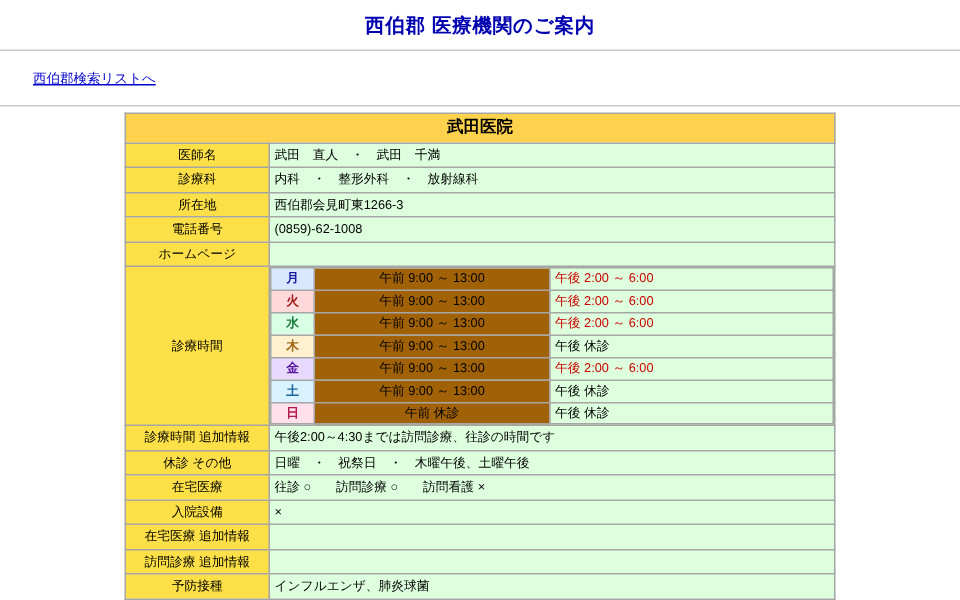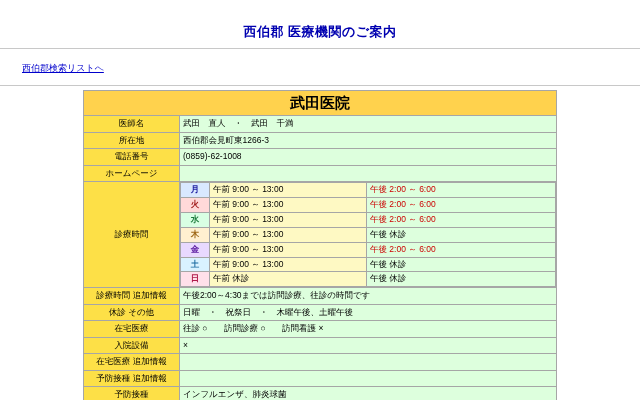--- a/index.html
+++ b/index.html
@@ -11,21 +11,21 @@
   body {
     width: 640px;
     height: 400px;
     overflow: hidden;
   }
   .page-title {
     text-align: center;
     color: #0000b0;
     font-weight: bold;
     font-size: 13px;
-    padding: 23px 0 7px 0;
+    padding: 8px 0 7px 0;
     letter-spacing: 0.5px;
   }
   .rule {
     border: none;
     border-top: 1px solid #c8c8c8;
     margin: 0 0 6px 0;
   }
   .backlink-wrap {
     padding: 2px 0 6px 22px;
   }
@@ -52,21 +52,21 @@
   table.main td, table.main th {
     border: 1px solid #a6a6a6;
     padding: 2px 3px;
     vertical-align: middle;
     line-height: 1.35;
   }
   .clinic-name {
     background: #ffd24d;
     text-align: center;
     font-weight: bold;
-    font-size: 15px;
+    font-size: 11px;
     color: #000000;
     padding: 4px 0;
   }
   .update-cell {
     background: #ffffaa;
     text-align: center;
     font-size: 8.5px;
     color: #000000;
     font-weight: bold;
     padding: 3px 0;
@@ -99,23 +99,24 @@
     font-weight: bold;
   }
   .d-mon { background: #d9e8ff; color: #1a1aa0; }
   .d-tue { background: #ffd9d9; color: #a01a1a; }
   .d-wed { background: #d9ffe4; color: #1a7a3a; }
   .d-thu { background: #fff0d0; color: #a06a1a; }
   .d-fri { background: #e8d9ff; color: #5a1aa0; }
   .d-sat { background: #d9f2ff; color: #1a6aa0; }
   .d-sun { background: #ffe0ea; color: #b01a4a; }
   td.am {
-    background: #fef9c3;
+    background: #a16207;
     width: 150px;
     color: #000000;
+    text-align: center;
   }
   td.pm {
     background: #ddffdd;
     color: #cc0000;
   }
   td.pm.closed {
     color: #000000;
   }
   .sched-holder {
     padding: 0 !important;
@@ -140,20 +141,24 @@
       <col style="width:96px">
       <col>
     </colgroup>
     <tbody>
       <tr>
         <td class="clinic-name" colspan="2">武田医院</td>
       </tr>
       <tr>
         <td class="lbl">医師名</td>
         <td class="val">武田　直人　・　武田　千満</td>
+      </tr>
+      <tr>
+        <td class="lbl">診療科</td>
+        <td class="val">内科　・　整形外科　・　放射線科</td>
       </tr>
       <tr>
         <td class="lbl">所在地</td>
         <td class="val">西伯郡会見町東1266-3</td>
       </tr>
       <tr>
         <td class="lbl">電話番号</td>
         <td class="val">(0859)-62-1008</td>
       </tr>
       <tr>
@@ -224,21 +229,21 @@
       </tr>
       <tr>
         <td class="lbl">入院設備</td>
         <td class="val">×</td>
       </tr>
       <tr>
         <td class="lbl">在宅医療 追加情報</td>
         <td class="val">&nbsp;</td>
       </tr>
       <tr>
-        <td class="lbl">予防接種 追加情報</td>
+        <td class="lbl">訪問診療 追加情報</td>
         <td class="val">&nbsp;</td>
       </tr>
       <tr>
         <td class="lbl">予防接種</td>
         <td class="val">インフルエンザ、肺炎球菌</td>
       </tr>
 
     </tbody>
   </table>
 </div>

